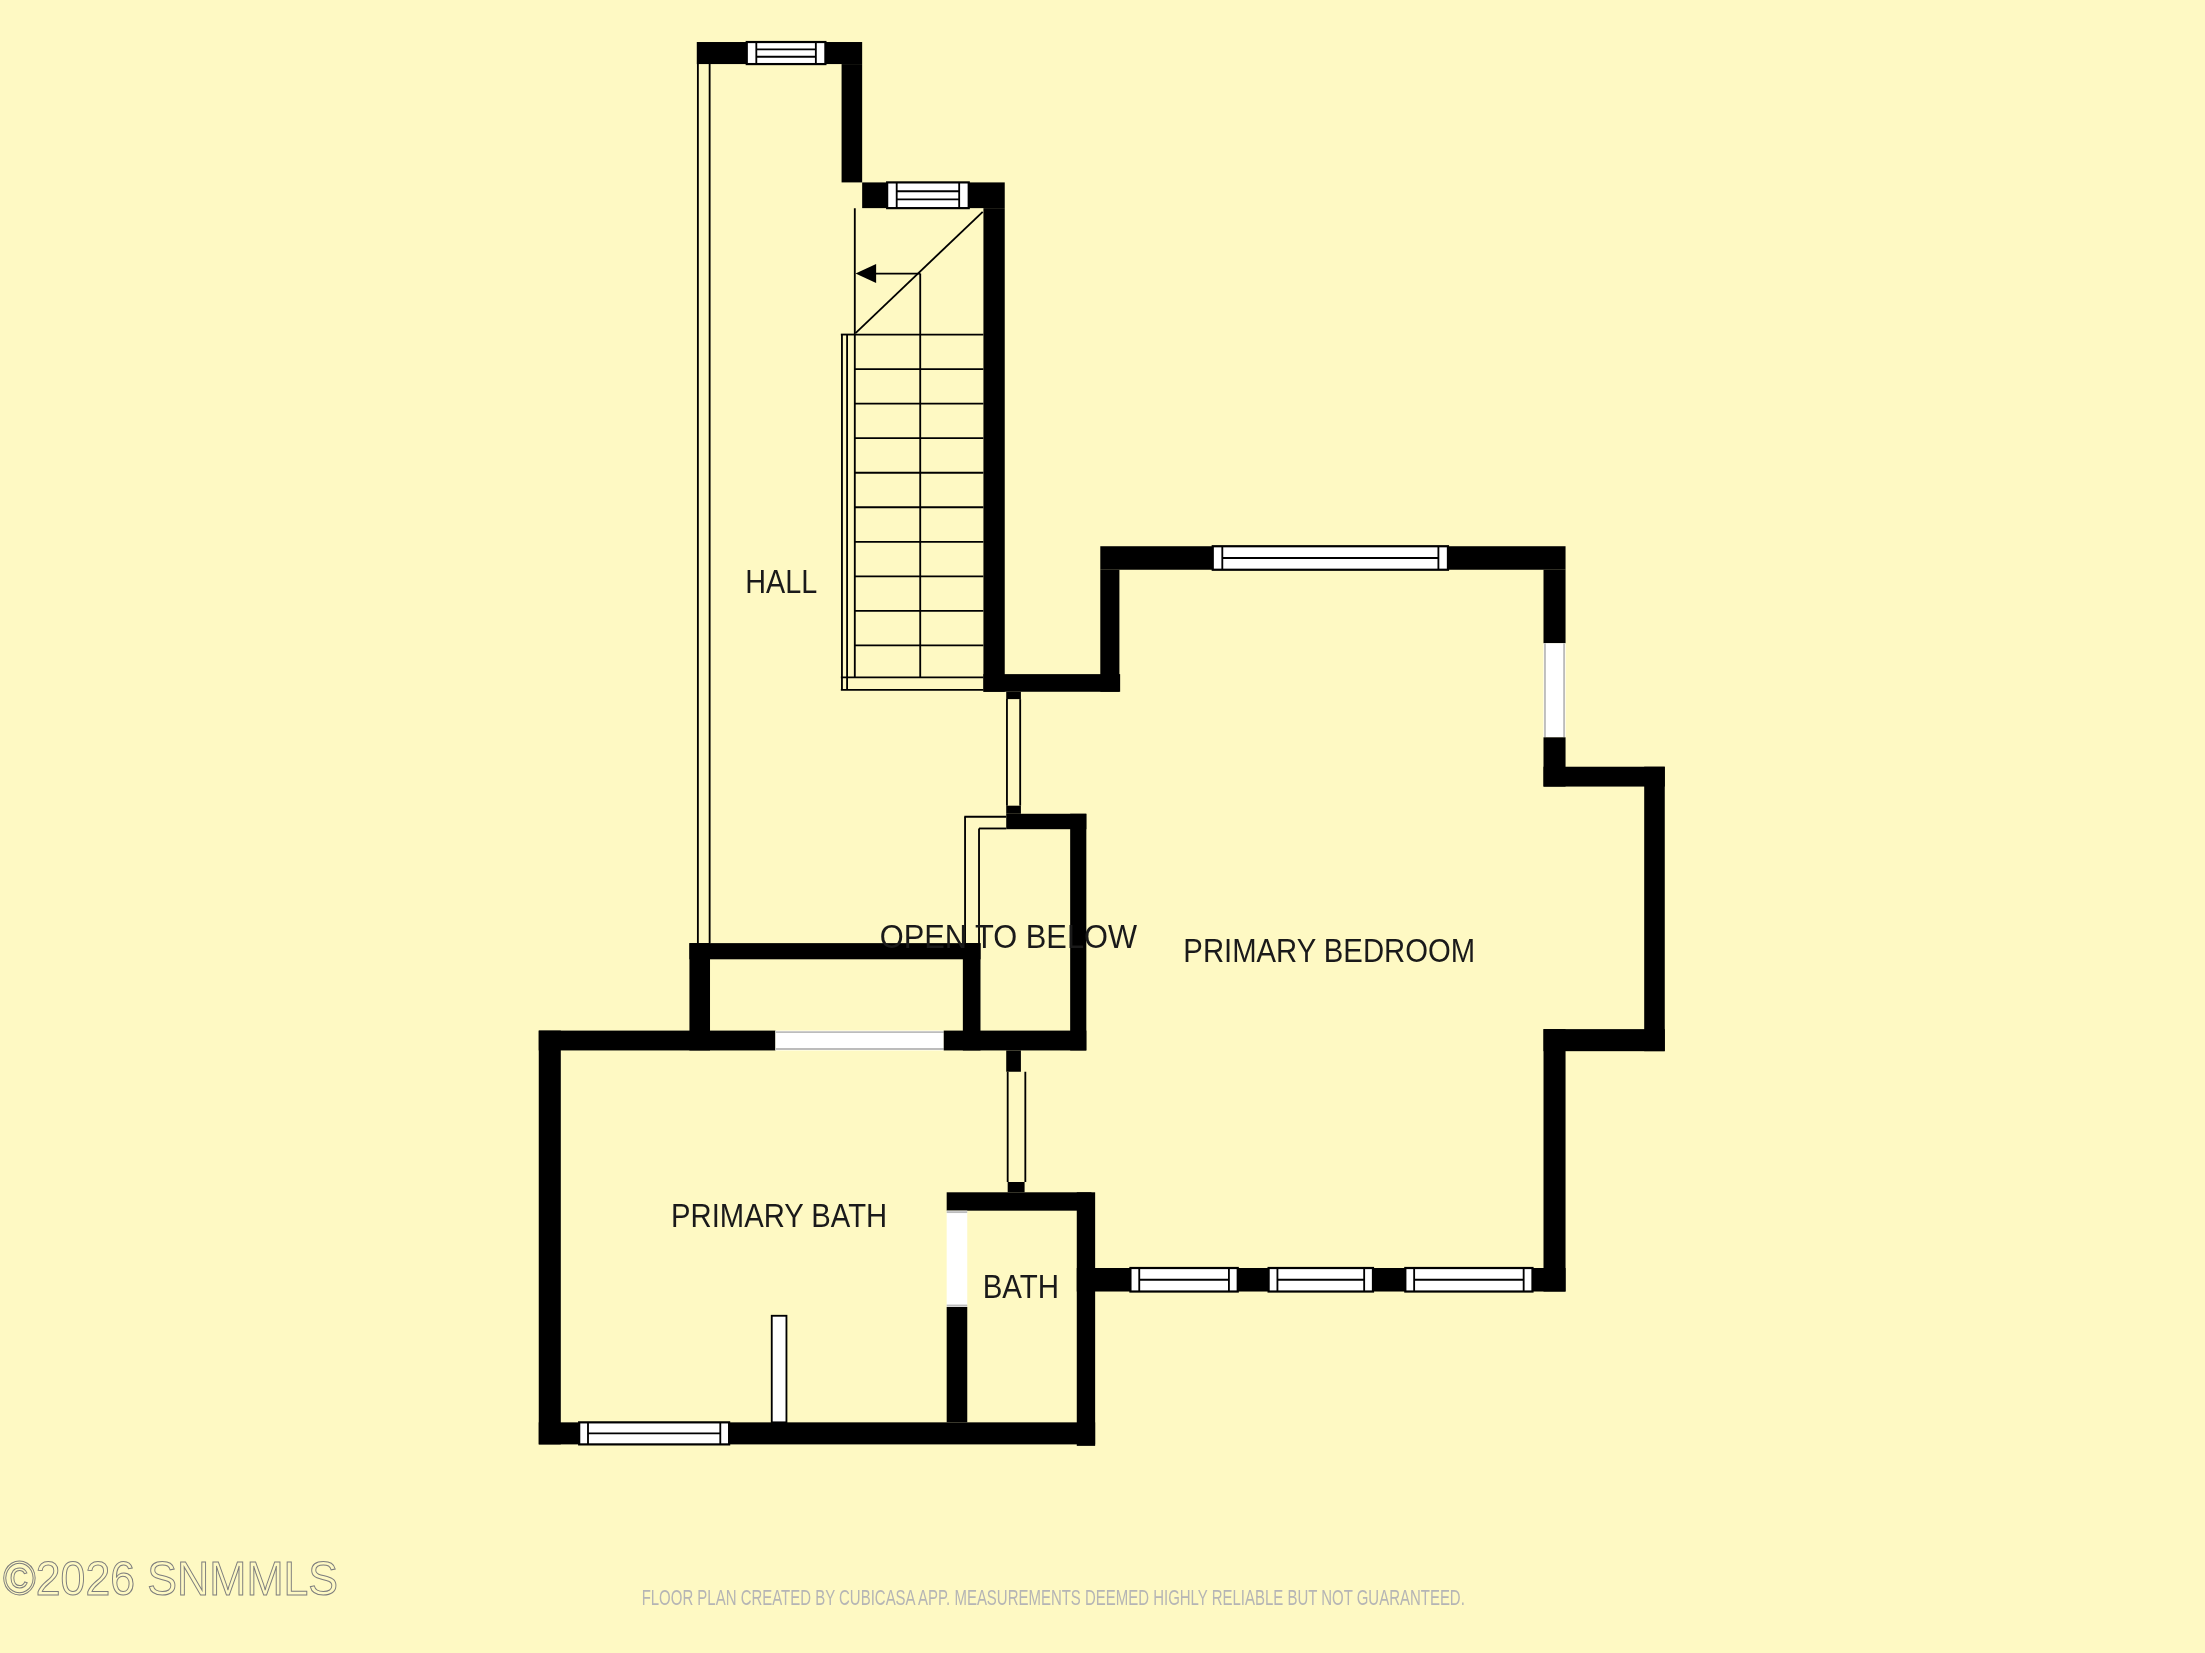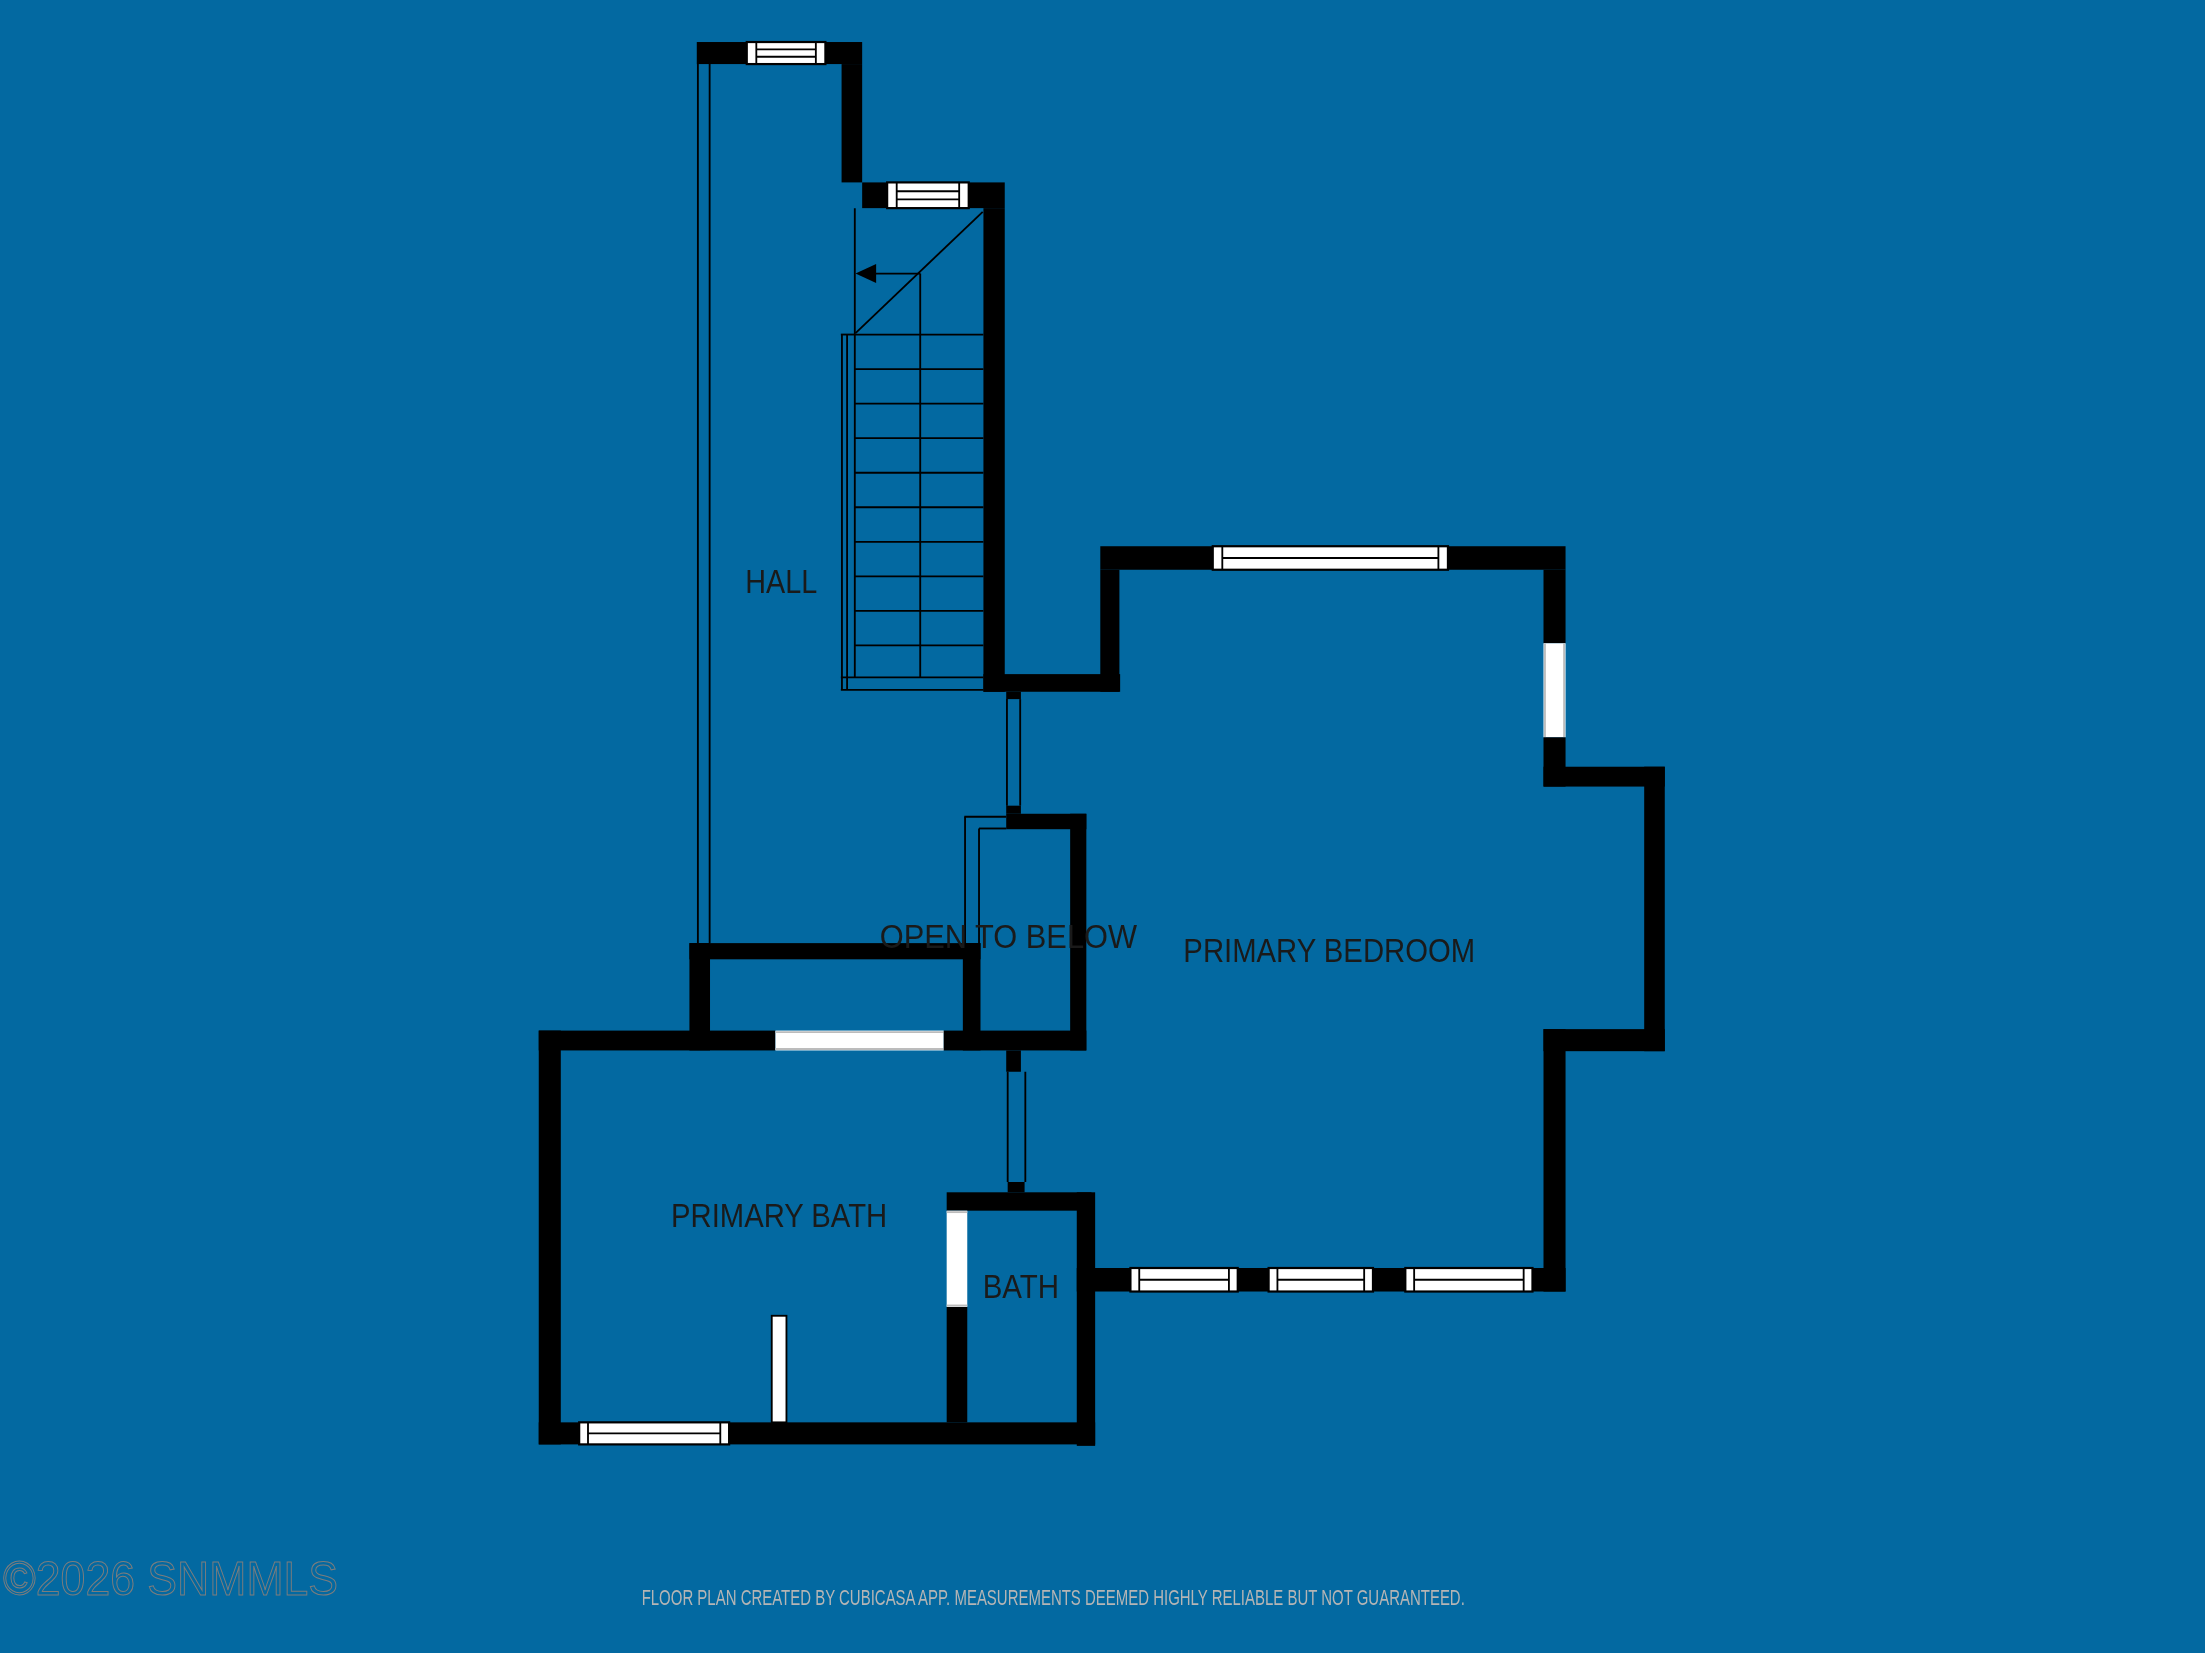--- a/index.html
+++ b/index.html
@@ -1,16 +1,16 @@
 <!DOCTYPE html>
 <html style="font-size:11.8px"><head>
 <meta charset="utf-8">
 <style>
   html,body{margin:0;padding:0;background:#ffffff;}
-  #stage{position:relative;width:2205px;height:1654px;background:#0369a1;overflow:hidden;}
+  #stage{position:relative;width:2205px;height:1654px;background:#fef9c3;overflow:hidden;}
   svg{display:block;}
   text{font-family:"Liberation Sans", sans-serif;}
   .room-label{fill:#1a1a1a;font-size:46px;}
   .wall{fill:#000000;}
   .thin{stroke:#000000;stroke-width:2.5;fill:none;}
   .grayline{stroke:#bcbcbc;stroke-width:2.5;fill:none;}
   .winbody{fill:#ffffff;stroke:#000000;stroke-width:3;}
   .openbody{fill:#ffffff;}
 </style>
 </head>

